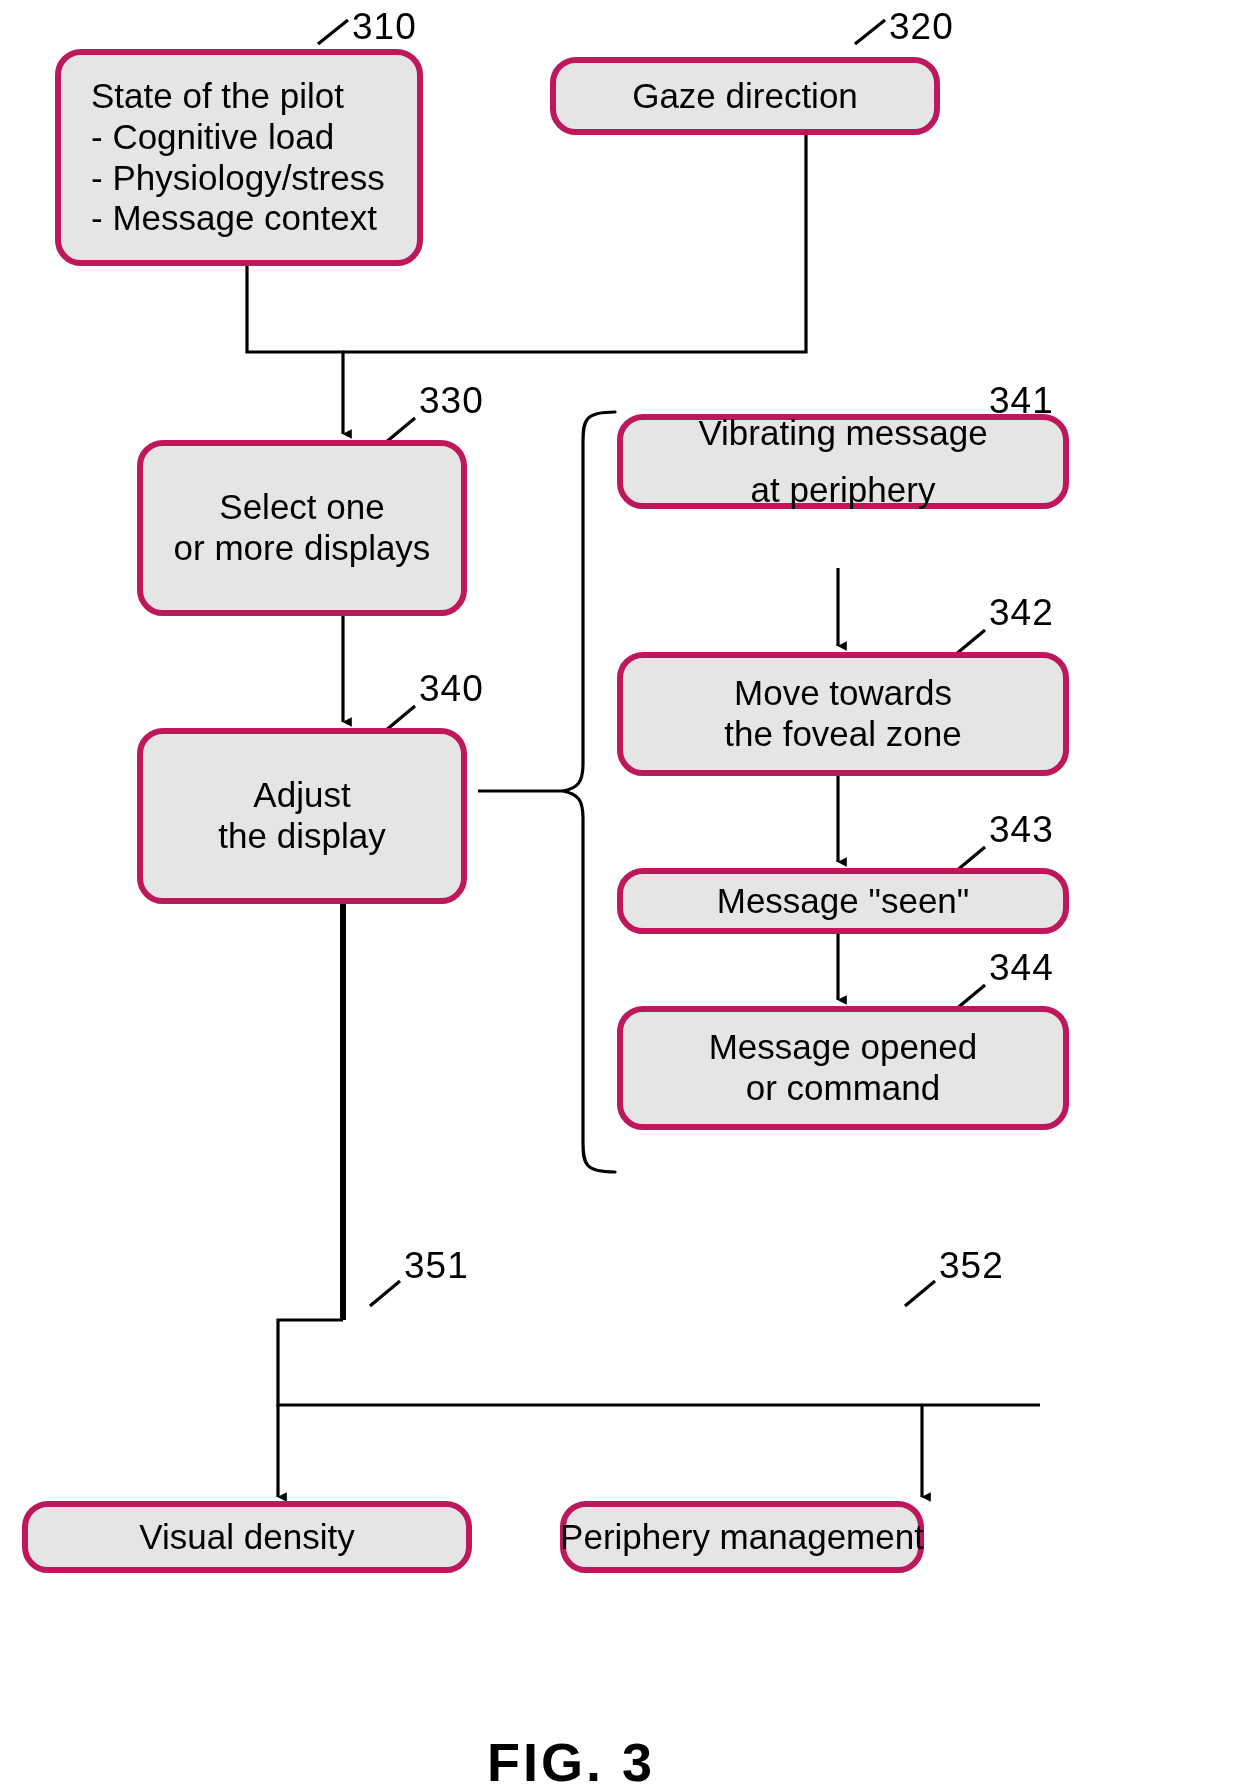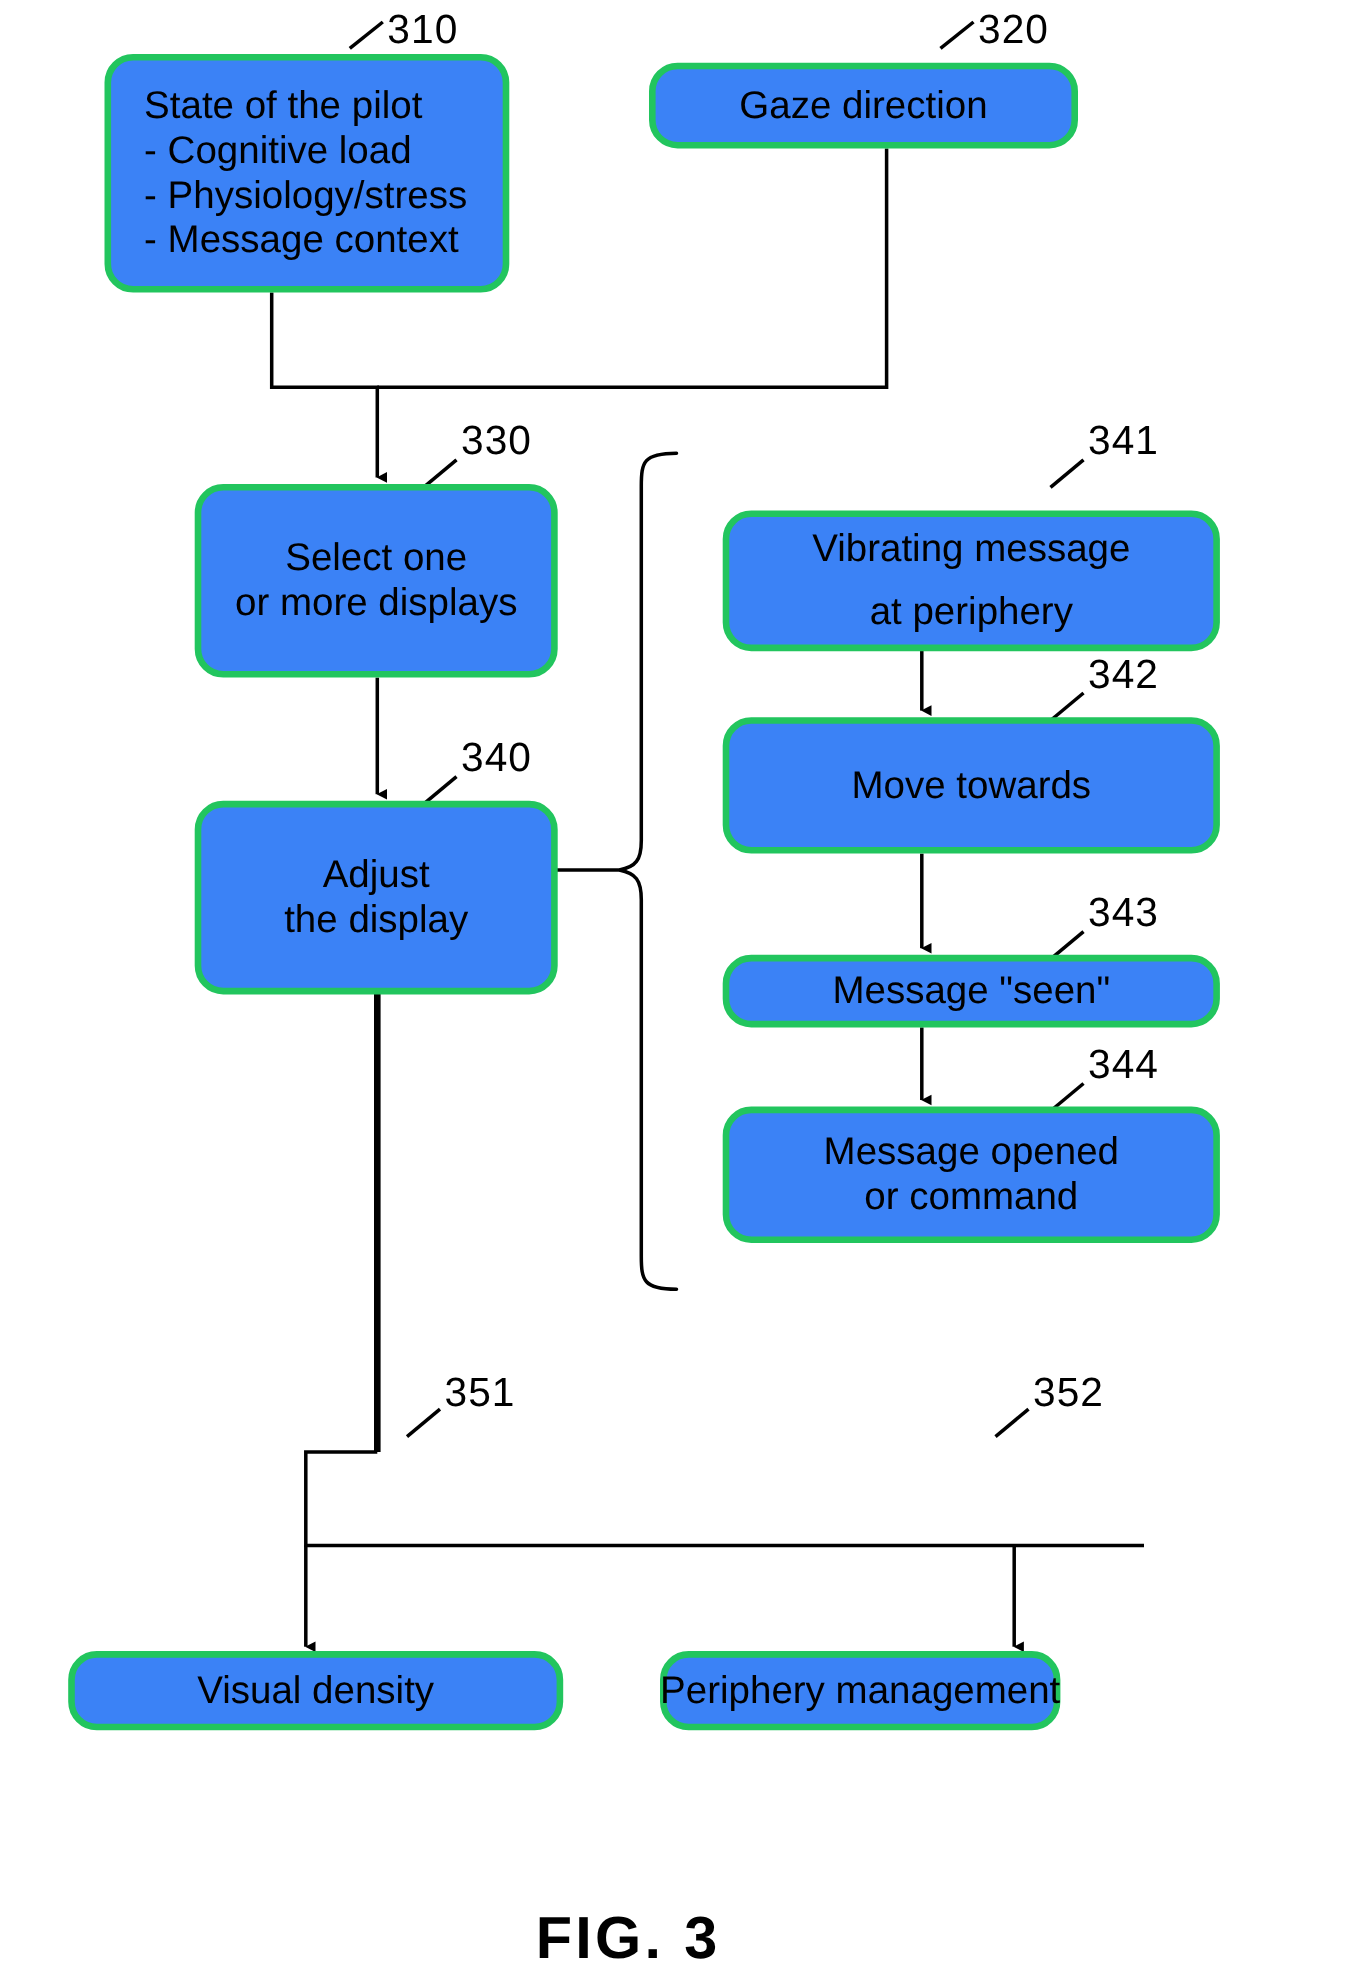--- a/index.html
+++ b/index.html
@@ -21,29 +21,28 @@
   #figure-svg {
     position: absolute;
     left: 0;
     top: 0;
     width: 1240px;
     height: 1790px;
   }
   .node-box {
     position: absolute;
     box-sizing: border-box;
-    border: 6px solid #22c55e;
+    border: 6px solid #be185d;
     border-radius: 26px;
-    background: #3b82f6;
+    background: #e5e5e5;
     display: flex;
     flex-direction: column;
     align-items: center;
     justify-content: center;
     text-align: center;
-    margin-left: 40px;
   }
   .node-box.left-align {
     align-items: flex-start;
     text-align: left;
   }
   .node-line {
     font-size: 35px;
     line-height: 1.16;
     white-space: pre;
   }
@@ -136,28 +135,29 @@
     <span class="node-line">or more displays</span>
   </div>
   <span class="ref-num" style="left:419px; top:382px;">330</span>
 
   <div class="node-box" style="left:137px; top:728px; width:330px; height:176px;">
     <span class="node-line">Adjust</span>
     <span class="node-line">the display</span>
   </div>
   <span class="ref-num" style="left:419px; top:670px;">340</span>
 
-  <div class="node-box" style="left:617px; top:464px; width:452px; height:128px;gap:16px;">
+  <div class="node-box" style="left:617px; top:414px; width:452px; height:95px;gap:16px;">
     <span class="node-line">Vibrating message</span>
     <span class="node-line">at periphery</span>
   </div>
   <span class="ref-num" style="left:989px; top:382px;">341</span>
 
   <div class="node-box" style="left:617px; top:652px; width:452px; height:124px;">
     <span class="node-line">Move towards</span>
+    <span class="node-line">the foveal zone</span>
   </div>
   <span class="ref-num" style="left:989px; top:594px;">342</span>
 
   <div class="node-box" style="left:617px; top:868px; width:452px; height:66px;">
     <span class="node-line">Message "seen"</span>
   </div>
   <span class="ref-num" style="left:989px; top:811px;">343</span>
 
   <div class="node-box" style="left:617px; top:1006px; width:452px; height:124px;">
     <span class="node-line">Message opened</span>

